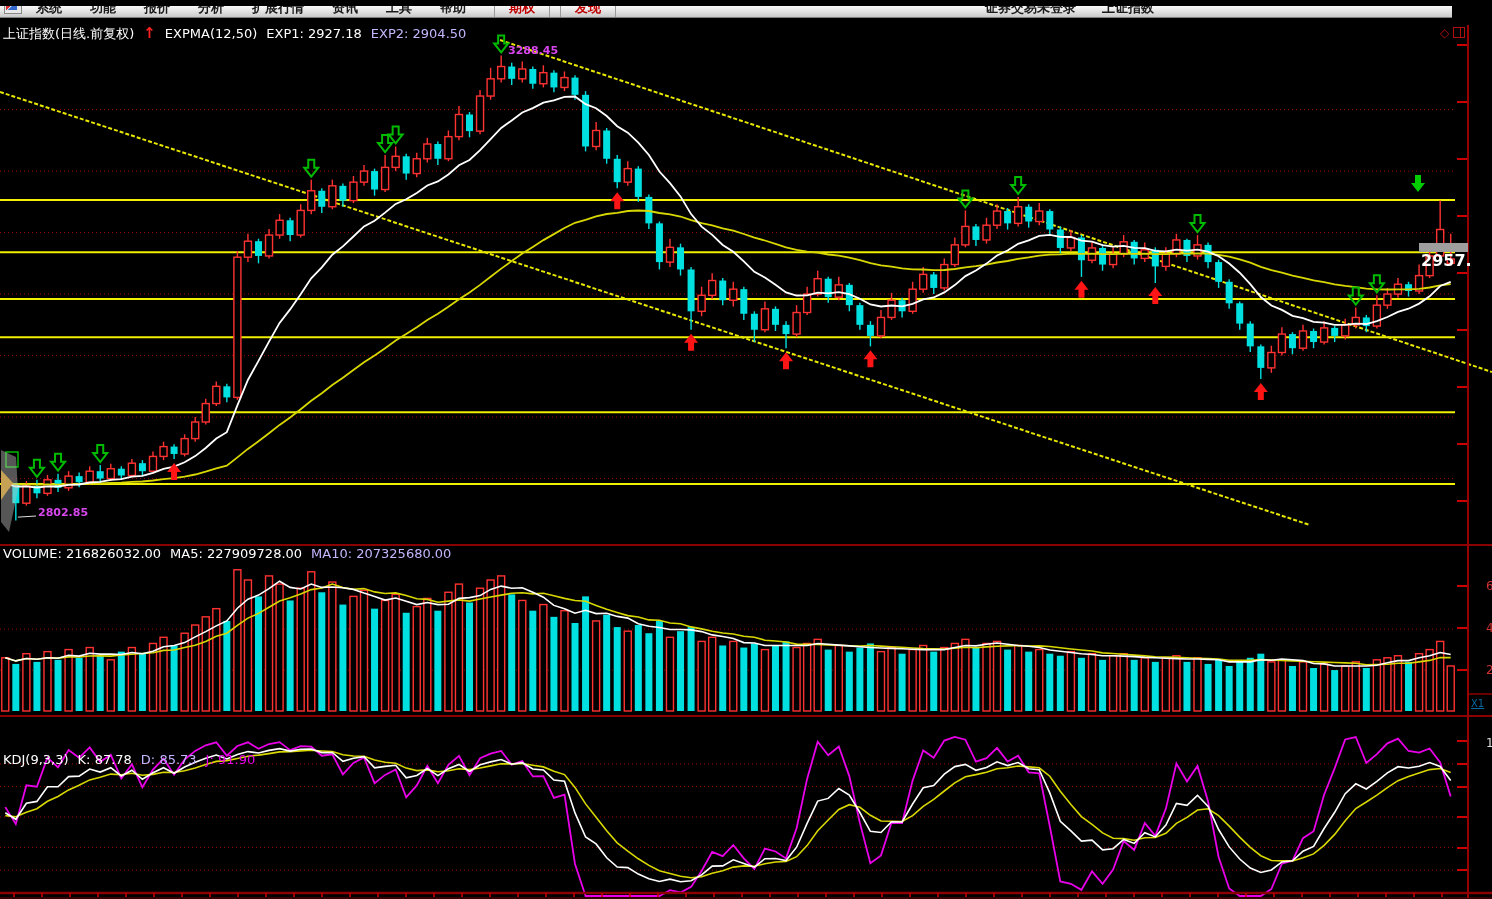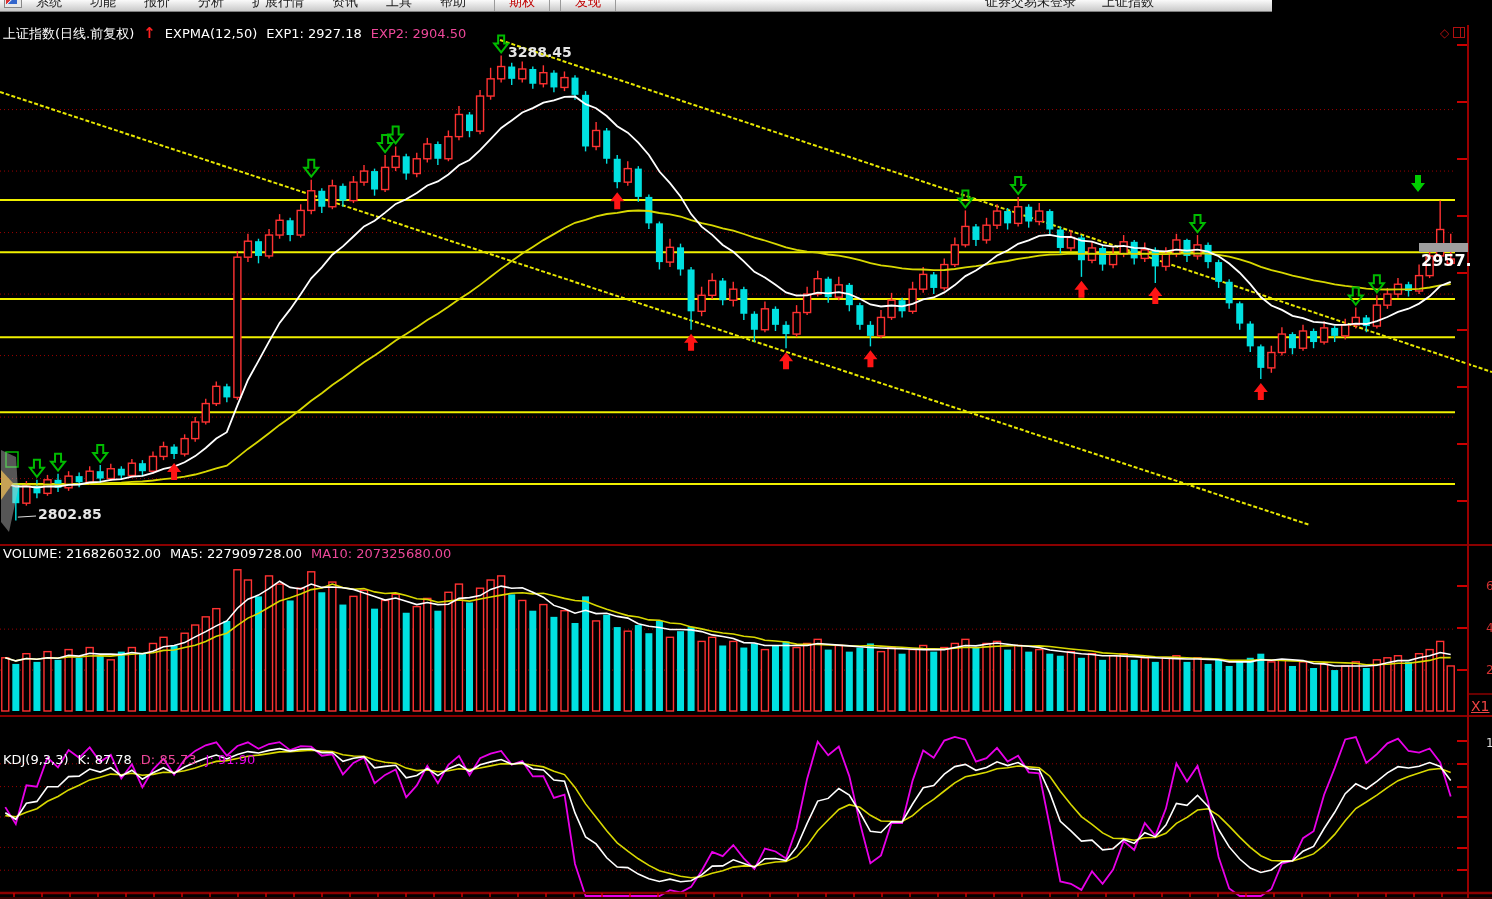--- a/index.html
+++ b/index.html
@@ -1,41 +1,41 @@
 <!DOCTYPE html>
 <html><head>
 <meta charset="utf-8">
 <style>
   html,body{margin:0;padding:0;background:#000;}
   body{width:1492px;height:899px;overflow:hidden;position:relative;
        font-family:"DejaVu Sans",sans-serif;}
   .abs{position:absolute;}
   
-  .menubar{left:0;top:0;width:1272px;height:11px;overflow:hidden;
-    background:linear-gradient(#fafafa,#c9c9c9);border-bottom:1px solid #7e7e7e;z-index:30;}
+  .menubar{left:0;top:6px;width:1452px;height:11px;overflow:hidden;
+    background:linear-gradient(#fafafa,#c9c9c9);border-bottom:1px solid #7e7e7e;z-index:30;font-weight:bold;}
   .mb-in{margin-top:-7px;white-space:nowrap;font-size:13px;color:#1a1a1a;}
   .mb-item{display:inline-block;margin-right:28px;cursor:default;}
   .mb-red{color:#c00000;border-left:1px solid #9a9a9a;border-right:1px solid #9a9a9a;
     padding:0 14px;margin-right:10px;}
   .appicon{display:inline-block;width:16px;height:12px;margin:0 14px 0 4px;
     background:#e8e8e8;border:1px solid #888;position:relative;vertical-align:-2px;}
   .appicon::after{content:"";position:absolute;left:1px;top:1px;width:11px;height:8px;
     background:linear-gradient(135deg,#d33 45%,#fff 46%,#36c 55%);}
   .mb-status{position:absolute;left:985px;top:-7px;font-size:13px;color:#1a1a1a;white-space:nowrap;}
   .mb-status span{margin-right:26px;}
   
   .trow{z-index:20;white-space:nowrap;font-size:13px;}
   .trow span{margin-right:9px;margin-top:32px;}
-  .w{color:#fff;} .y{color:#ec4899;} .m{color:#e800e8;} .r{color:#ff2020;}
+  .w{color:#fff;} .y{color:#c4b5fd;} .m{color:#e800e8;} .r{color:#ff2020;}
   .uparrow{font-weight:bold;font-size:15px;margin-right:4px;}
-  .anno{z-index:20;color:#e5e5e5;font-size:14px;white-space:nowrap;}
+  .anno{z-index:20;color:#d946ef;font-size:11px;white-space:nowrap;}
   .tagbox{z-index:18;background:#9e9e9e;}
   .tagtext{z-index:20;color:#fff;font-size:16px;font-weight:bold;}
   .axis-part{z-index:20;font-size:12px;color:#d03030;}
-  .x1{z-index:20;font-size:14px;color:#ef4444;text-decoration:underline;}
+  .x1{z-index:20;font-size:10px;color:#0369a1;text-decoration:underline;}
   .winicons{z-index:25;color:#b01010;font-size:12px;}
   .winicons .dia{margin-right:4px;}
   .winicons .split{display:inline-block;width:10px;height:9px;border:1px solid #b01010;
     position:relative;vertical-align:-1px;}
   .winicons .split::after{content:"";position:absolute;left:6px;top:0;width:1px;height:9px;background:#b01010;}
   svg{position:absolute;left:0;top:0;z-index:5;}
 </style>
 </head>
 <body>
 

